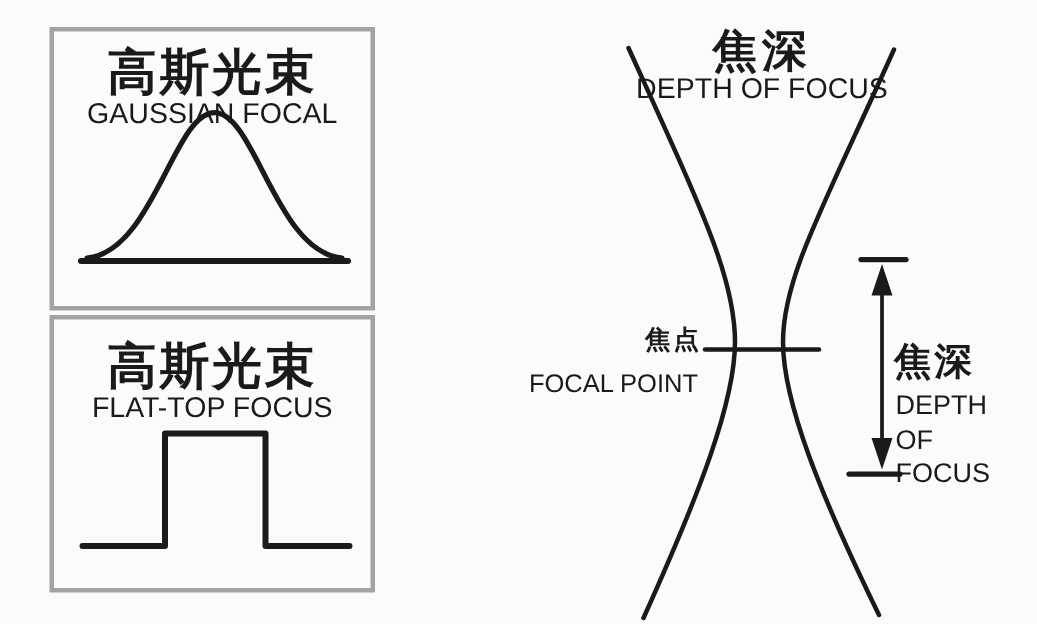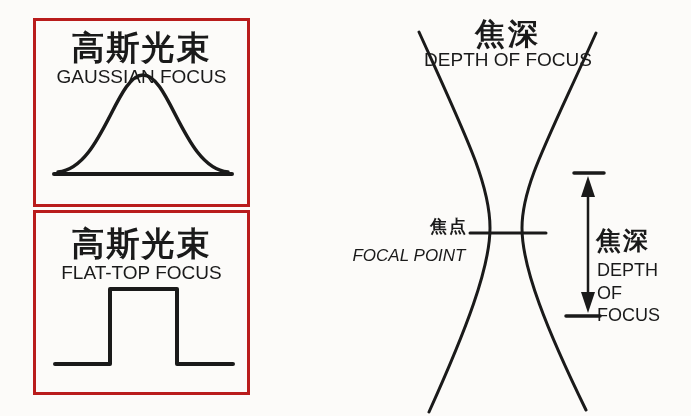--- a/index.html
+++ b/index.html
@@ -26,21 +26,21 @@
     stroke: #1a1a1a;
     stroke-linecap: round;
     stroke-linejoin: round;
   }
   .fillshape { fill: #1a1a1a; stroke: none; }
 
   .beam-box {
     position: absolute;
     left: 33px;
     width: 211px;
-    border: 3px solid #b91c1c;
+    border: 3px solid #a3a3a3;
     background: transparent;
     text-align: center;
   }
   #gaussian-box { top: 18px;  height: 183px; }
   #flattop-box  { top: 210px; height: 179px; }
 
   .box-title-zh {
     font-size: 33px;
     font-weight: bold;
     letter-spacing: 2px;
@@ -71,21 +71,20 @@
   }
   #focal-zh {
     left: 396px; top: 215px; width: 72px;
     text-align: right;
     font-size: 17px; font-weight: bold; letter-spacing: 2px;
   }
   #focal-en {
     left: 342px; top: 246px; width: 134px;
     text-align: center;
     font-size: 17px;
-    font-style: italic;
   }
   #dof-side-zh {
     left: 596px; top: 224px;
     font-size: 25px; font-weight: bold; letter-spacing: 2px;
   }
   #dof-side-en {
     left: 597px; top: 259px; width: 68px;
     font-size: 18px;
     line-height: 1.26;
     white-space: normal;
@@ -120,21 +119,21 @@
       <path class="stroke" stroke-width="3.5" d="M574,173 L604,173"></path>
       <path class="stroke" stroke-width="3.5" d="M566,316 L600,316"></path>
       <path class="stroke" stroke-width="2.5" d="M588,186 L588,302"></path>
       <polygon class="fillshape" points="588,176 581,197 595,197"></polygon>
       <polygon class="fillshape" points="588,313 581,292 595,292"></polygon>
     </g>
   </svg>
 
   <div class="beam-box" id="gaussian-box">
     <div class="box-title-zh">高斯光束</div>
-    <div class="box-title-en">GAUSSIAN FOCUS</div>
+    <div class="box-title-en">GAUSSIAN FOCAL</div>
   </div>
 
   <div class="beam-box" id="flattop-box">
     <div class="box-title-zh">高斯光束</div>
     <div class="box-title-en">FLAT-TOP FOCUS</div>
   </div>
 
   <div class="label" id="dof-top-zh">焦深</div>
   <div class="label" id="dof-top-en">DEPTH OF FOCUS</div>
 

